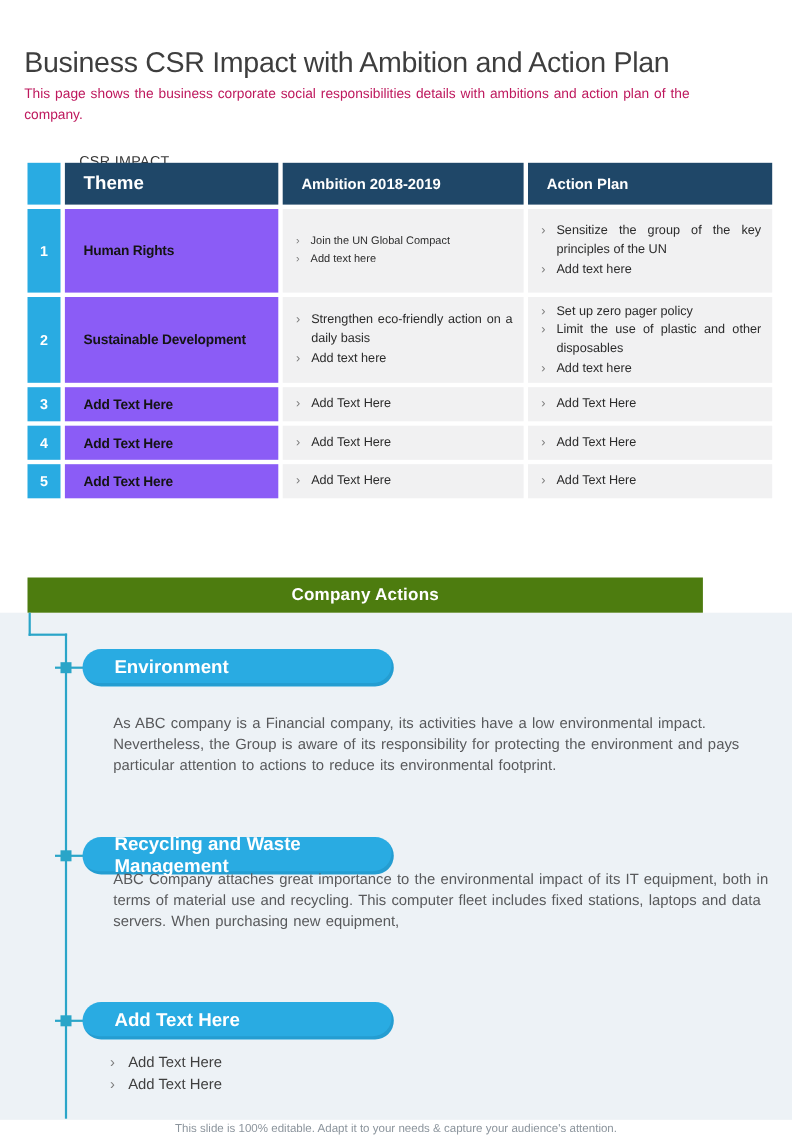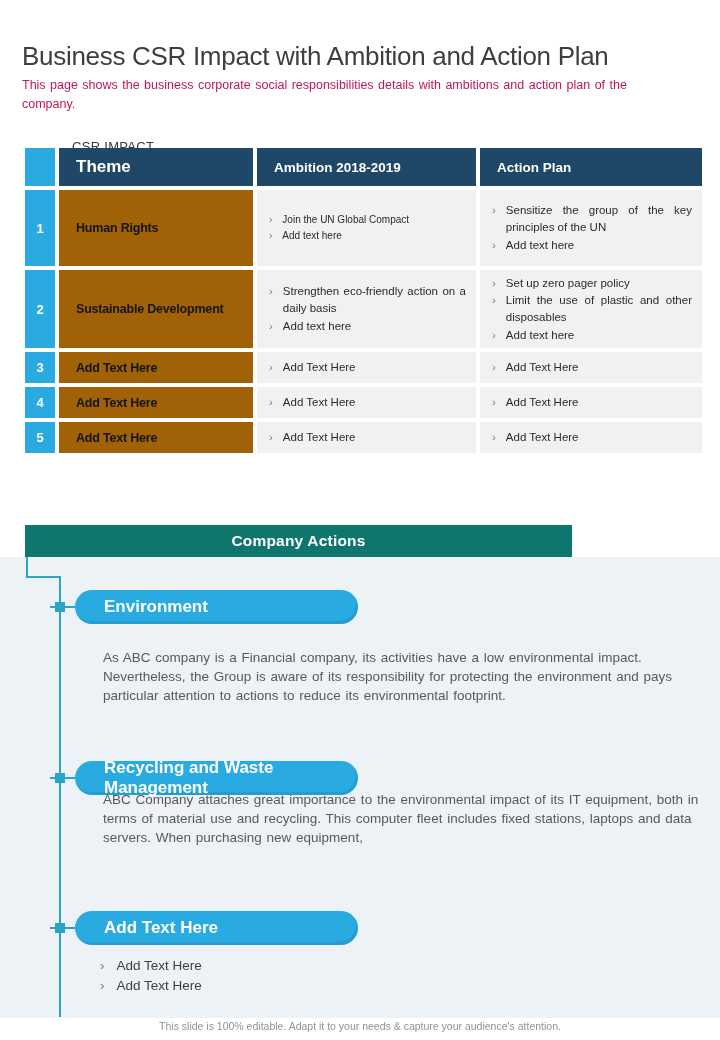--- a/index.html
+++ b/index.html
@@ -16,31 +16,31 @@
          color:#be185d;word-spacing:1px;}
   
   .csr-label{position:absolute;left:72px;top:139px;font-size:13px;font-weight:400;color:#383838;letter-spacing:0.3px;}
   .csr-table{position:absolute;left:25px;top:148px;display:grid;
       grid-template-columns:30px 194px 219px 222px;
       grid-template-rows:38px 76px 78px 31px 31px 31px;gap:4px;}
   .num,.corner{background:#29ABE2;color:#fff;font-weight:700;font-size:13px;
       display:flex;align-items:center;justify-content:center;}
   .th{background:#1F4768;color:#fff;font-weight:700;display:flex;align-items:center;padding-left:17px;font-size:13.5px;}
   .th.big{font-size:17px;}
-  .theme{background:#a16207;color:#141414;font-weight:700;font-size:12.5px;
+  .theme{background:#8b5cf6;color:#141414;font-weight:700;font-size:12.5px;
       display:flex;align-items:center;padding-left:17px;letter-spacing:-0.2px;}
   .cell{background:#F1F1F2;display:flex;align-items:center;}
   .cell ul{list-style:none;margin:0;padding:0 10px 0 12px;width:100%;box-sizing:border-box;}
   .cell li{display:flex;gap:10px;font-size:11.5px;color:#2B2B2B;line-height:1.45;margin:1px 0;}
   .cell li::before{content:"\203A";color:#7c7c7c;flex:0 0 auto;}
   .cell li span{flex:1;}
   .cell.small li{font-size:10px;}
   .cell.just li span{text-align:justify;}
   
-  .banner{position:absolute;left:25px;top:525px;width:547px;height:32px;background:#0f766e;
+  .banner{position:absolute;left:25px;top:525px;width:614px;height:32px;background:#4d7c0f;
       color:#fff;font-weight:700;font-size:15.5px;display:flex;align-items:center;justify-content:center;
       letter-spacing:0.2px;}
   .line{position:absolute;background:#2AA5C8;}
   .node{position:absolute;width:10px;height:10px;background:#2AA5C8;}
   .pill{position:absolute;left:75px;width:283px;height:34px;border-radius:17px;background:#29ABE2;
       color:#fff;font-weight:700;font-size:17px;display:flex;align-items:center;padding-left:29px;
       box-sizing:border-box;box-shadow:inset -2px -3px 0 rgba(0,60,90,0.12);}
   .para{position:absolute;left:103px;width:598px;font-size:13.5px;line-height:19px;color:#58595B;word-spacing:1px;}
   .bullets{position:absolute;left:100px;top:956px;list-style:none;margin:0;padding:0;}
   .bullets li{display:flex;gap:12px;font-size:13.5px;line-height:19.5px;color:#3F3F3F;}

